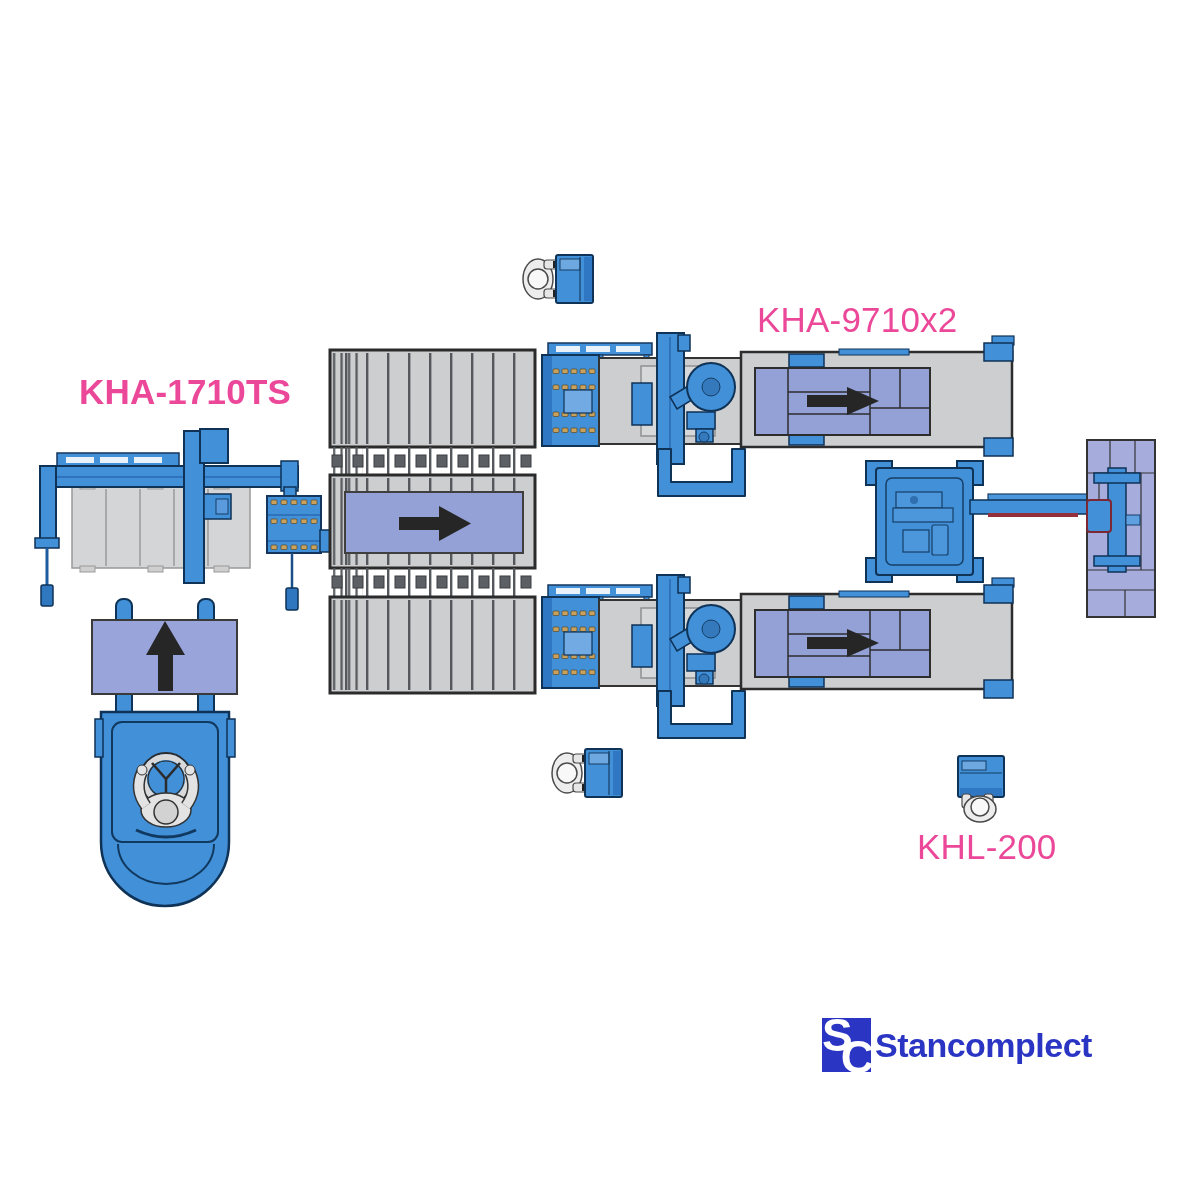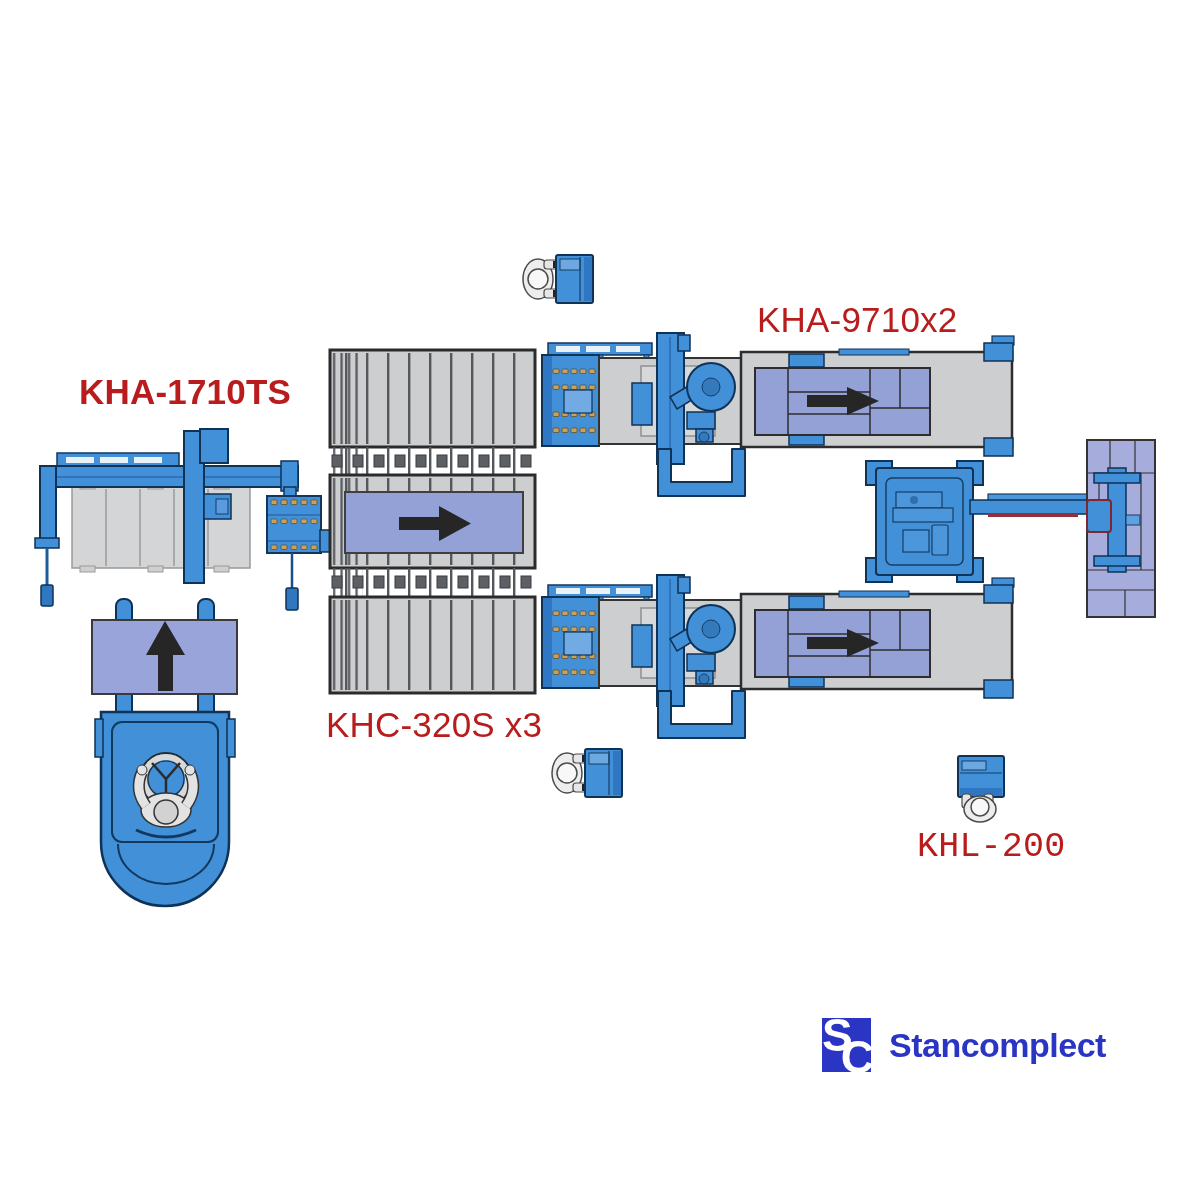--- a/index.html
+++ b/index.html
@@ -1,30 +1,30 @@
 <!DOCTYPE html>
 <html><head>
 <meta charset="utf-8">
 <style>
   html,body{margin:0;padding:0;background:#fff;}
   .canvas{position:relative;width:1200px;height:1200px;background:#ffffff;overflow:hidden;
           font-family:"Liberation Sans",sans-serif;}
   .canvas svg{position:absolute;left:0;top:0;}
-  .label{position:absolute;font-size:35px;line-height:1.1;color:#b91c1c;white-space:nowrap;
+  .label{position:absolute;font-size:35px;line-height:1.1;color:#ec4899;white-space:nowrap;
          letter-spacing:0.2px;}
   .lbl-kha1710{left:79px;top:373px;font-weight:bold;}
   .lbl-kha9710{left:757px;top:301px;}
   .lbl-khc320{left:326px;top:706px;}
   .lbl-kn3710{left:634px;top:753px;}
-  .lbl-khl200{left:917px;top:828px;font-family:Liberation Mono, monospace;}
+  .lbl-khl200{left:917px;top:828px;}
   .logo{position:absolute;left:822px;top:1018px;display:flex;align-items:center;}
   .logo-mark{position:relative;width:49px;height:54px;background:#2b35c4;overflow:hidden;flex:0 0 auto;}
   .logo-mark .s{position:absolute;left:0px;top:-10px;font-weight:bold;font-size:46px;color:#ffffff;}
   .logo-mark .c{position:absolute;right:-3px;bottom:-12px;font-weight:bold;font-size:46px;color:#ffffff;}
-  .logo-text{margin-left:18px;font-weight:bold;font-size:34px;color:#2b35c4;letter-spacing:-0.5px;}
+  .logo-text{margin-left:4px;font-weight:bold;font-size:34px;color:#2b35c4;letter-spacing:-0.5px;}
 </style>
 </head>
 <body>
 
 <div class="canvas">
 
 <svg width="1200" height="1200" viewBox="0 0 1200 1200">
   <defs>
     <pattern id="slats" width="21" height="400" patternUnits="userSpaceOnUse">
       <rect x="9" y="0" width="2.4" height="400" fill="#54575b"></rect>
@@ -305,21 +305,20 @@
     <line x1="960" y1="773" x2="1002" y2="773" stroke="#163e66" stroke-width="1.2"></line>
     <rect x="962" y="794" width="9" height="14" rx="3" fill="#e6e6e6" stroke="#4a4a4a" stroke-width="1.2"></rect>
     <rect x="984" y="794" width="9" height="14" rx="3" fill="#e6e6e6" stroke="#4a4a4a" stroke-width="1.2"></rect>
     <ellipse cx="980" cy="809" rx="16" ry="13" fill="#ededed" stroke="#4a4a4a" stroke-width="1.5"></ellipse>
     <circle cx="980" cy="807" r="9" fill="#f8f8f8" stroke="#4a4a4a" stroke-width="1.5"></circle>
   </g>
 </svg>
 
 <div class="label lbl-kha1710">KHA-1710TS</div>
 <div class="label lbl-kha9710">KHA-9710x2</div>
-<div class="label lbl-khc320">KHC-320S x3</div>
 <div class="label lbl-khl200">KHL-200</div>
 
 <div class="logo">
   <div class="logo-mark">
     <span class="s">S</span>
     <span class="c">C</span>
   </div>
   <div class="logo-text">Stancomplect</div>
 </div>
 

